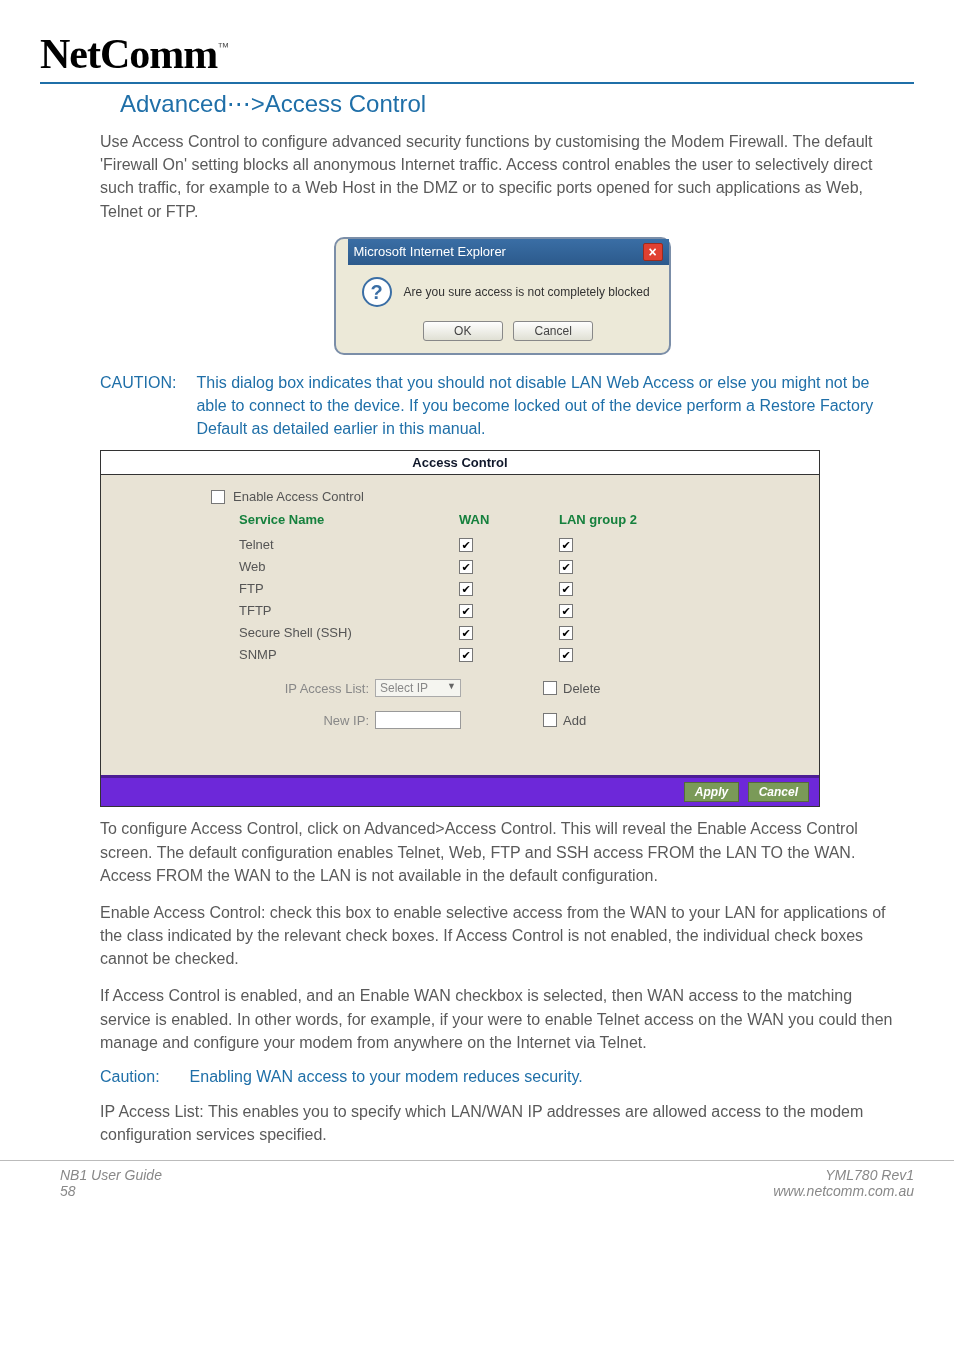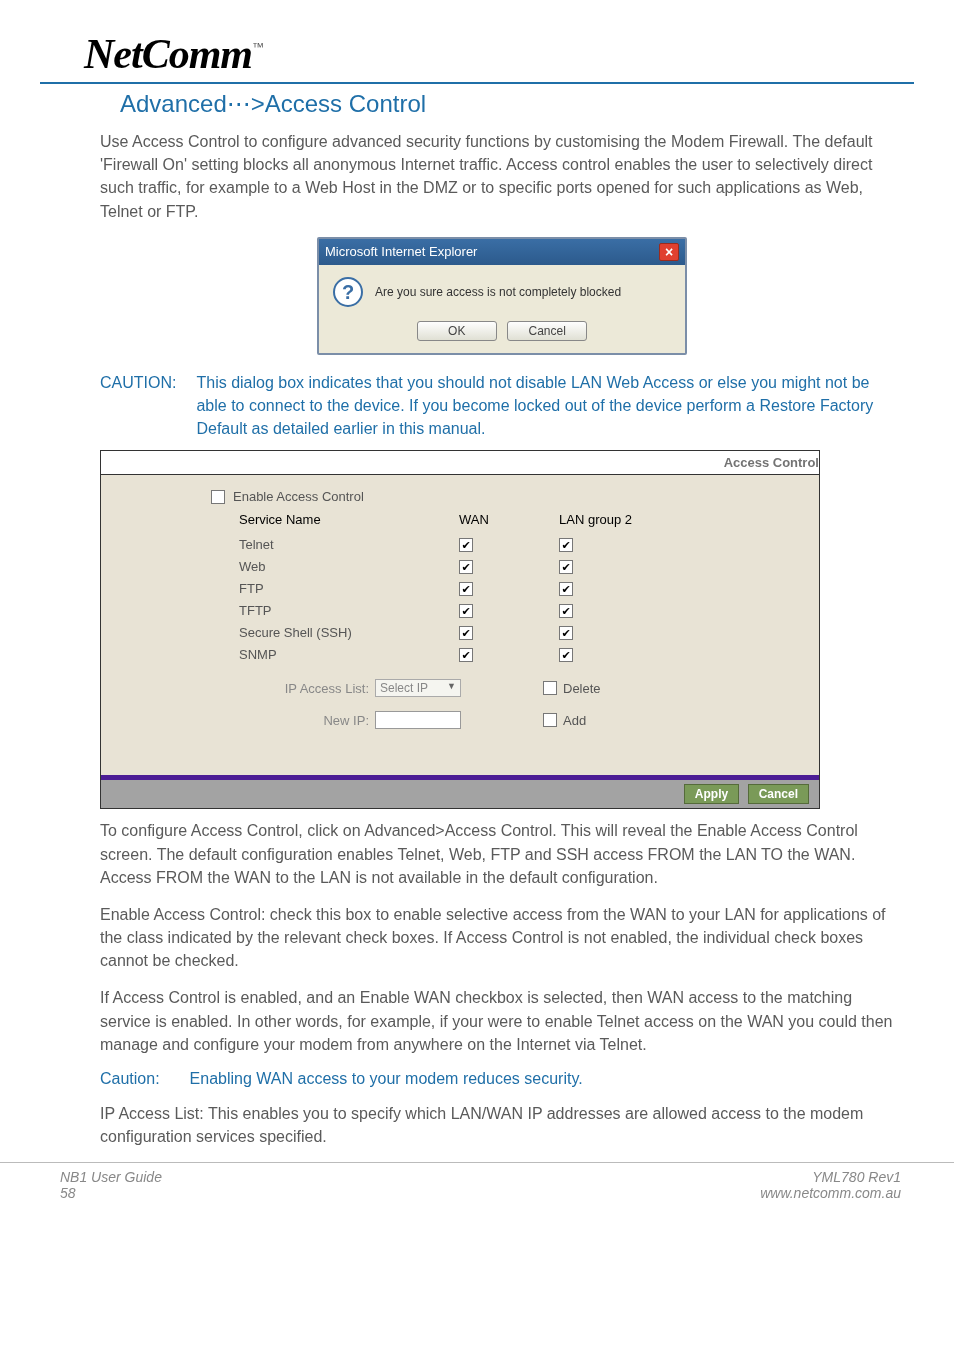--- a/index.html
+++ b/index.html
@@ -10,25 +10,23 @@
     background: #fff;
     width: 954px;
     position: relative;
   }
   .page { padding: 30px 40px 0 60px; }
   .logo-area { margin-bottom: 4px; margin-left: -20px; }
   .logo-text {
     font-family: "Brush Script MT", cursive;
     font-size: 42px;
     font-weight: bold;
-    font-style: italic;
     color: #000;
     letter-spacing: -1px;
     display: inline-block;
-    margin-left: 44px;
   }
   .logo-tm { font-size: 12px; vertical-align: top; color: #555; position: relative; top: 10px; }
   .hr-top {
     border: none;
     border-top: 2px solid #1f6fa8;
     margin-left: -20px;
     margin-bottom: 6px;
   }
   h2.section {
     font-family: "Trebuchet MS", Arial, sans-serif;
@@ -41,23 +39,24 @@
   .content { margin-left: 40px; margin-right: 10px; }
   p.body {
     color: #5a5a5a;
     line-height: 1.45;
     margin-bottom: 14px;
   }
   .dialog-wrap { text-align: center; margin: 8px 0 16px; width: 430px; margin-left: auto; margin-right: auto; }
   .ie-dialog {
     display: inline-block;
     border: 2px solid #7b8ea8;
-    border-radius: 2px;
+    border-radius: 10px;
     background: #ece9d8;
-    width: 370px;
+    width: 337px;
+    padding-left: 12px;
   }
   .ie-title {
     background: linear-gradient(#3a6ea5, #2c5a8c);
     color: #fff;
     font-size: 13px;
     padding: 4px 6px;
     display: flex;
     justify-content: space-between;
     align-items: center;
   }
@@ -108,24 +107,24 @@
   .caution-text { }
   
   .ac-panel {
     border: 1px solid #333;
     width: 720px;
     margin-left: 0;
     margin-bottom: 10px;
   }
   .ac-title {
     background: #fff;
-    color: #737373;
+    color: #0f172a;
     font-weight: bold;
     font-size: 13px;
-    text-align: right;
+    text-align: center;
     padding: 4px 0;
     border-bottom: 1px solid #333;
   }
   .ac-body {
     background: #e8e3d5;
     padding: 14px 20px 40px 110px;
     color: #555;
     font-size: 13px;
   }
   .ac-row1 { display:flex; align-items:center; gap:8px; margin-bottom:8px; }
@@ -135,21 +134,21 @@
     background: #fff;
     display: inline-flex;
     align-items: center;
     justify-content: center;
     font-size: 11px;
     color: #000;
   }
   .ckbox.checked::after { content: "✔"; }
   .subhead { font-weight: bold; color: #333; margin: 4px 0 10px 28px; }
   .svc-table { margin-left: 28px; }
-  .svc-header { display: flex; font-weight: normal; color: #000000; margin-bottom: 6px; }
+  .svc-header { display: flex; font-weight: bold; color: #15803d; margin-bottom: 6px; }
   .col-name { width: 220px; }
   .col-wan { width: 100px; text-align: left; }
   .col-lan { width: 120px; }
   .svc-row { display:flex; align-items:center; height:22px; }
   .ip-row { display:flex; align-items:center; margin: 14px 0 6px 28px; gap: 6px; }
   .ip-lbl { width: 130px; text-align: right; color: #888; }
   .sel {
     border: 1px solid #aaa;
     background: #f5f5f0;
     color: #888;
@@ -161,41 +160,42 @@
     align-items:flex-start;
   }
   .sel-arrow { font-size: 9px; color: #666; }
   .inpt {
     border: 1px solid #999;
     background: #fff;
     width: 86px;
     height: 18px;
   }
   .ac-footer {
-    border-top: 5px solid #4c1d95;
-    background: #a3a3a3;
+    border-top: 3px solid #4c1d95;
+    background: #6d28d9;
     padding: 4px 10px;
     text-align: right;
+    font-style: italic;
   }
   .ac-btn {
     display: inline-block;
     background: #7a9a58;
     color: #fff;
     font-size: 12px;
     font-weight: bold;
     padding: 2px 10px;
     border: 1px solid #556b3a;
     margin-left: 4px;
   }
   .inline-caution { color: #1f6fa8; margin: 10px 0 14px; display:flex; gap: 30px; }
   .footer {
     display: flex;
     justify-content: space-between;
     border-top: 1px solid #bbb;
-    padding: 6px 53px 20px 60px;
+    padding: 6px 40px 20px 60px;
     font-style: italic;
     font-size: 14px;
     color: #888;
     margin-top: 14px;
     gap: 41px;
   }
   .footer .right { text-align: right; }
 </style>
 </head>
 <body>

